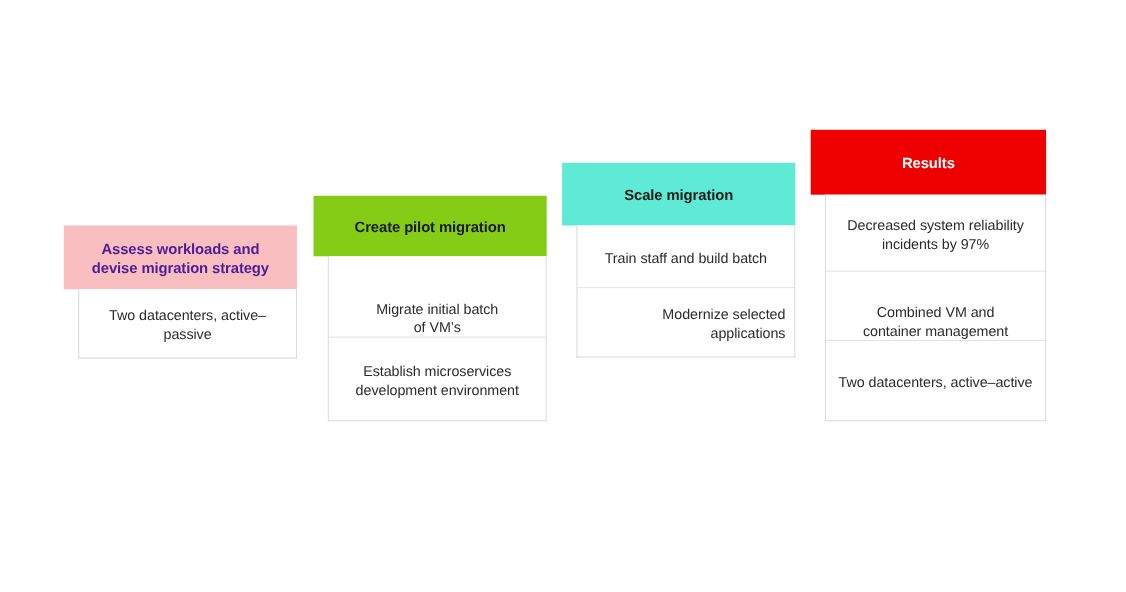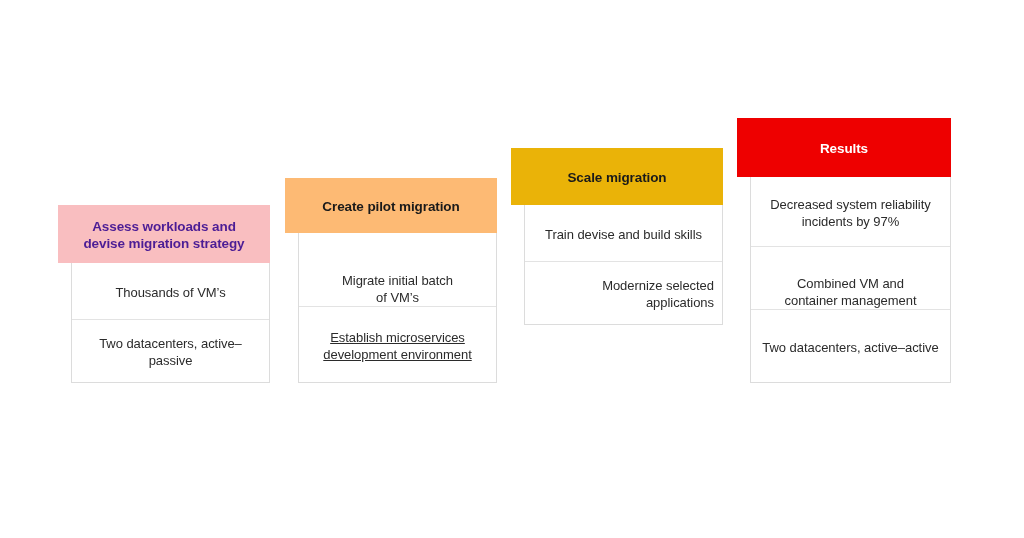--- a/index.html
+++ b/index.html
@@ -82,50 +82,47 @@
 </head>
 <body style="background: rgb(255, 255, 255);">
 
 <div id="stage">
     <div class="stage-column" style="left: 58px; top: 205px; width: 212px;">
       <div class="col-header" style="height: 58px; background: rgb(249, 190, 192); color: #4c1d95;">
         <span class="cell-text">Assess workloads and
 devise migration strategy</span>
       </div>
       <div class="col-body">
-        <div class="col-cell" style="height: 57px;">
-          <span class="cell-text">Thousands of VM’s</span>
-        </div>
         <div class="col-cell" style="height: 62px;">
           <span class="cell-text">Two datacenters, active–passive</span>
         </div>
       </div>
     </div>
     <div class="stage-column" style="left: 285px; top: 178px; width: 212px;">
-      <div class="col-header" style="height: 55px; background: #fdba74; color: rgb(26, 26, 26);">
+      <div class="col-header" style="height: 55px; background: #84cc16; color: rgb(26, 26, 26);">
         <span class="cell-text">Create pilot  migration</span>
       </div>
       <div class="col-body">
         <div class="col-cell" style="height: 74px; align-items: flex-end;">
           <span class="cell-text">Migrate initial batch
 of VM’s</span>
         </div>
-        <div class="col-cell" style="height: 75px; text-decoration: underline;">
+        <div class="col-cell" style="height: 75px;">
           <span class="cell-text">Establish microservices
 development environment</span>
         </div>
       </div>
     </div>
     <div class="stage-column" style="left: 511px; top: 148px; width: 212px;">
-      <div class="col-header" style="height: 57px; background: #eab308; color: rgb(26, 26, 26);">
+      <div class="col-header" style="height: 57px; background: #5eead4; color: rgb(26, 26, 26);">
         <span class="cell-text">Scale migration</span>
       </div>
       <div class="col-body">
         <div class="col-cell" style="height: 57px;">
-          <span class="cell-text">Train devise and build skills</span>
+          <span class="cell-text">Train staff and build batch</span>
         </div>
         <div class="col-cell" style="height: 62px; text-align: right;">
           <span class="cell-text">Modernize selected applications</span>
         </div>
       </div>
     </div>
     <div class="stage-column" style="left: 737px; top: 118px; width: 214px;">
       <div class="col-header on-dark" style="height: 59px; background: rgb(238, 0, 0); color: rgb(255, 255, 255); text-align: right;">
         <span class="cell-text">Results</span>
       </div>

